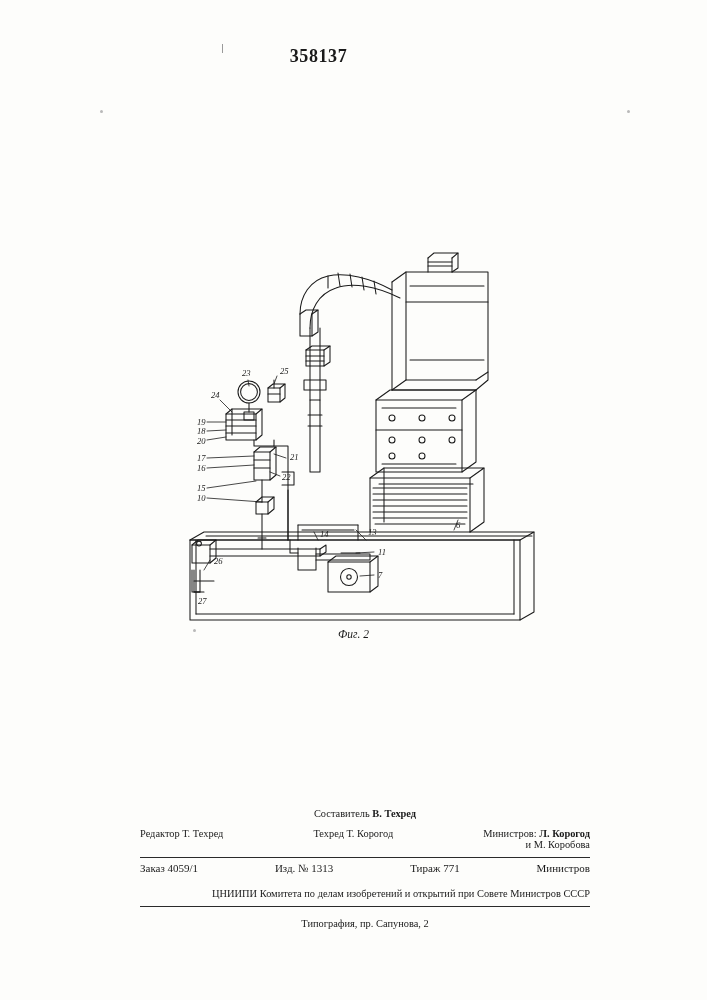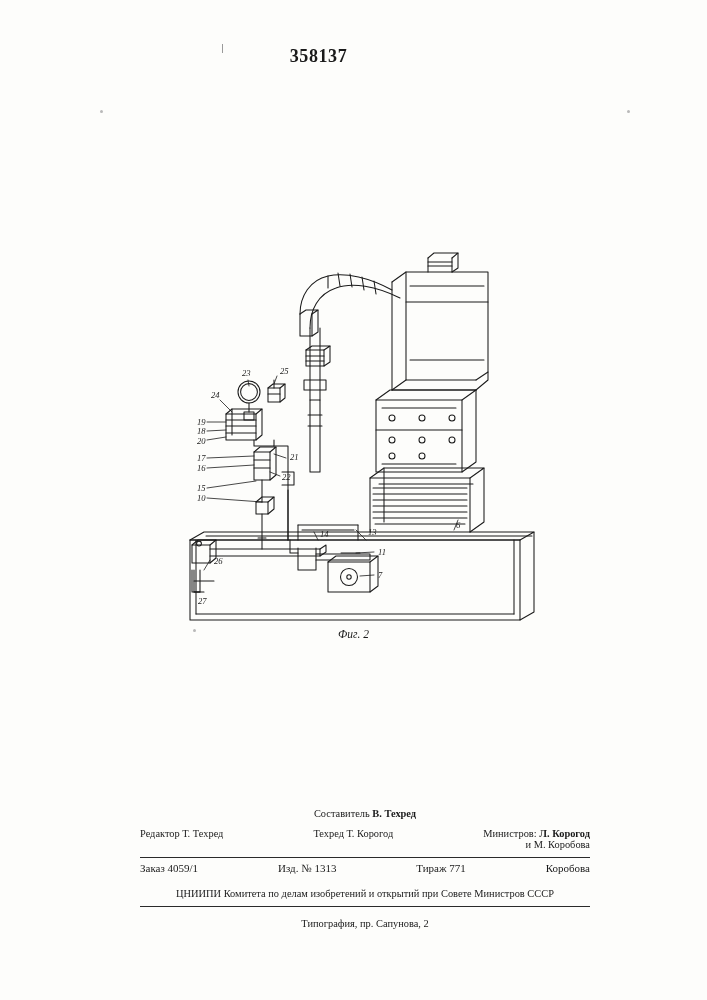--- a/index.html
+++ b/index.html
@@ -100,21 +100,21 @@
     display: flex;
     justify-content: space-between;
     font-size: 11px;
     margin-bottom: 1px;
   }
   .institute {
     text-align: center;
     font-size: 10.4px;
     line-height: 1.35;
   }
-  .institute .l1 { text-align: center; margin-top: 13px; }
+  .institute .l1 { text-align: right; margin-top: 13px; }
   .typography {
     text-align: center;
     font-size: 10.4px;
     margin-top: 11px;
   }
   .rule2 {
     border: none;
     border-top: 1px solid #2a2a2a;
     margin: 5px 0 5px 0;
   }
@@ -342,21 +342,21 @@
         <div class="line2">и М. Коробова</div>
       </div>
     </div>
 
     <hr class="rule">
 
     <div class="order-row">
       <span>Заказ 4059/1</span>
       <span>Изд. № 1313</span>
       <span>Тираж 771</span>
-      <span>Коробова</span>
+      <span>Министров</span>
     </div>
 
     <div class="institute">
       <div class="l1">ЦНИИПИ Комитета по делам изобретений и открытий при Совете Министров СССР</div>
     </div>
 
     <hr class="rule2">
 
     <div class="typography">Типография, пр. Сапунова, 2</div>
   </div>

